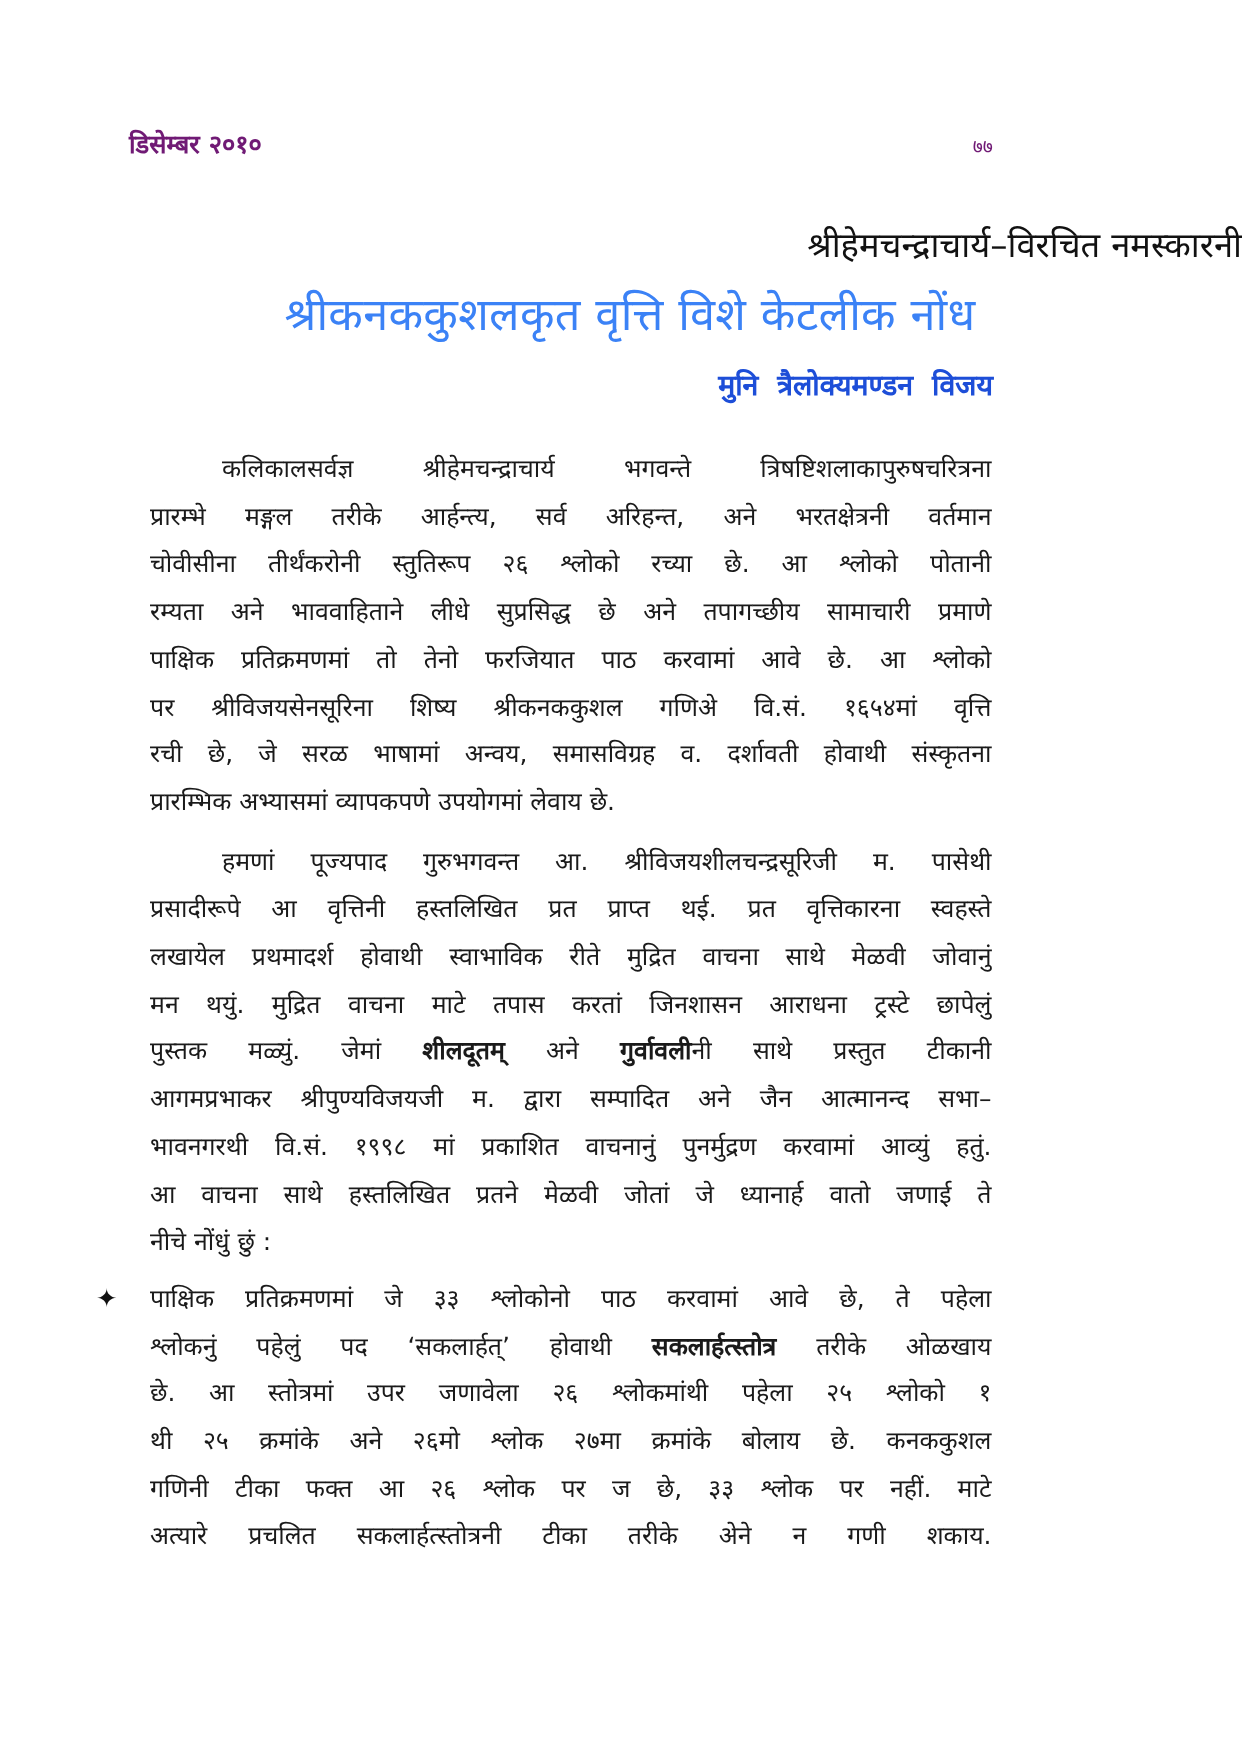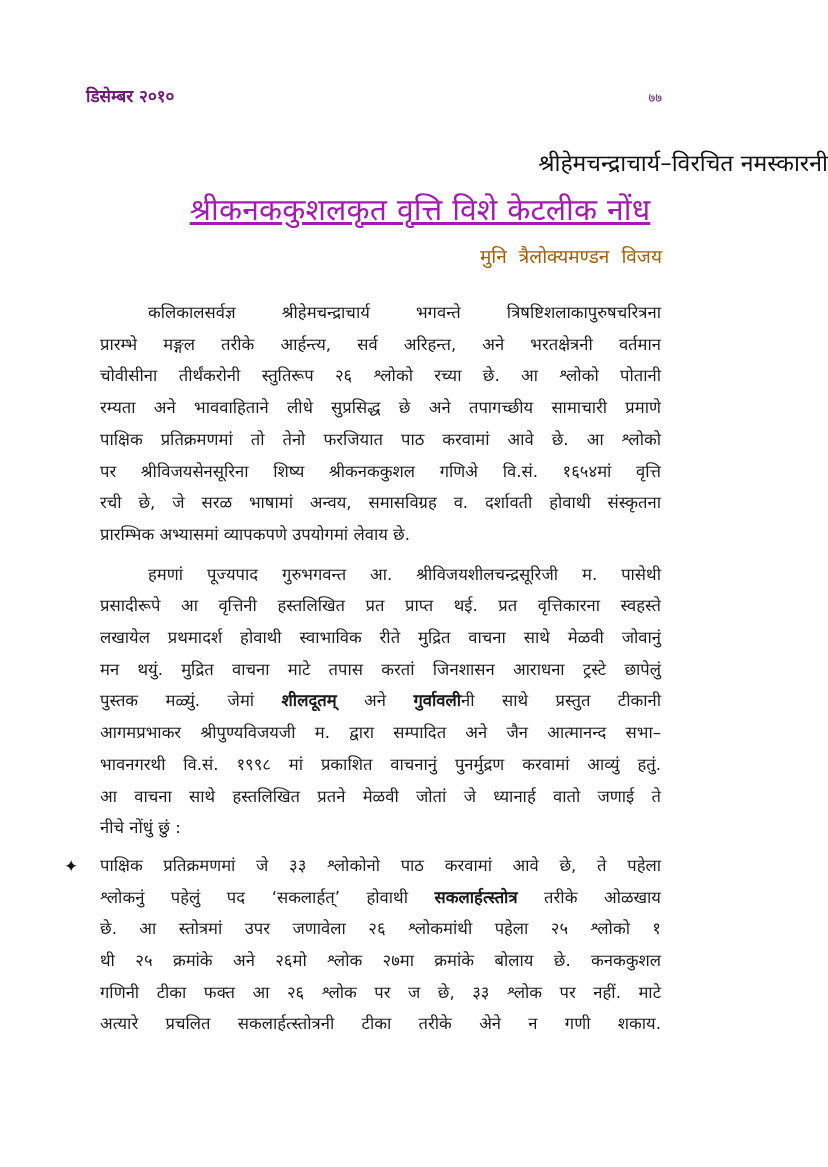--- a/index.html
+++ b/index.html
@@ -15,26 +15,26 @@
     font-size: 17px; font-weight: bold; color: #701a75;
   }
   .running-head .page-no { font-weight: normal; font-size: 13px; }
   .title-1 {
     position: absolute; left: 0; width: 828px; top: 146px;
     text-align: right; font-size: 23px; color: #111;
     padding-left: 30px; box-sizing: border-box;
   }
   .title-2 {
     position: absolute; left: 0; width: 828px; top: 188px;
-    text-align: center; font-size: 30px; color: #a21caf;
-    padding-left: 12px; box-sizing: border-box; letter-spacing: 0.2px; text-decoration: underline;
+    text-align: center; font-size: 30px; color: #3b82f6;
+    padding-left: 12px; box-sizing: border-box; letter-spacing: 0.2px;
   }
   .author {
     position: absolute; right: 166px; top: 243px;
-    font-size: 19px; font-weight: normal; color: #a16207; word-spacing: 6px; text-align: right;
+    font-size: 19px; font-weight: bold; color: #1d4ed8; word-spacing: 6px; text-align: right;
   }
   .body-text {
     position: absolute; left: 100px; width: 561px; top: 297px;
     font-size: 16.6px; line-height: 31.7px; text-align: justify;
     text-align-last: justify;
   }
   .line { display: block; text-align: justify; text-align-last: justify; white-space: nowrap; }
   .line.last { text-align-last: left; }
   .indent { padding-left: 48px; }
   b { font-weight: bold; }

